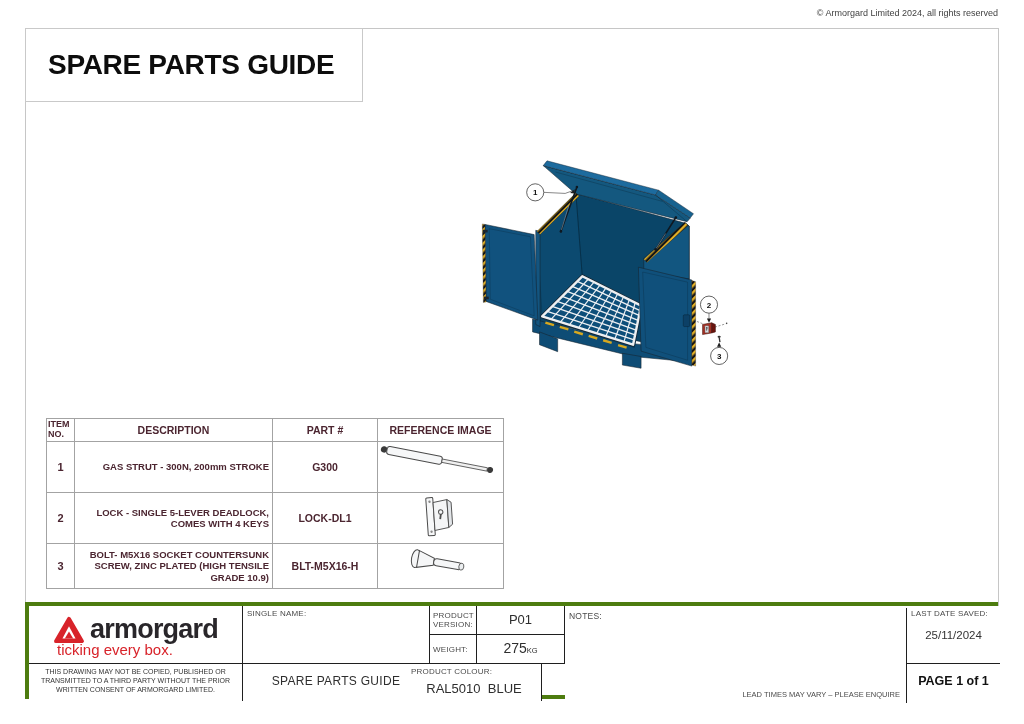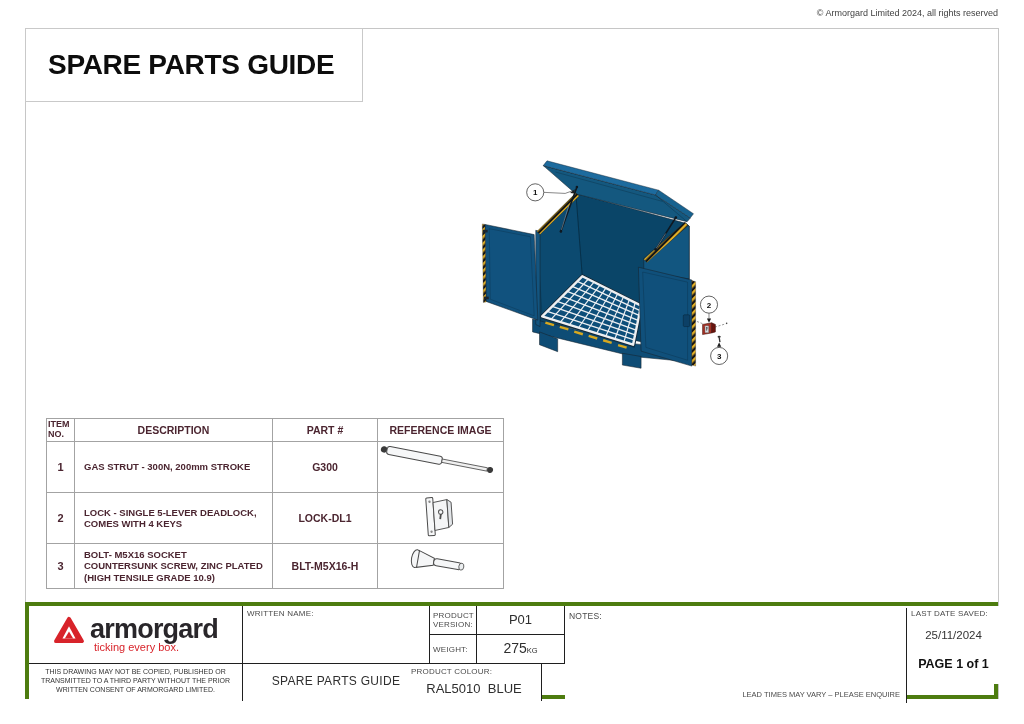--- a/index.html
+++ b/index.html
@@ -10,33 +10,33 @@
   #frame{left:25px;top:28px;width:974px;height:671px;border:1px solid #c6c6c6;}
   #title-box{left:25px;top:28px;width:338px;height:74px;background:#fff;border:1px solid #c9c9c9;}
   #title-box .t{padding-left:22px;line-height:72px;font-size:28px;font-weight:700;
                 letter-spacing:-0.3px;color:#0d0d0d;white-space:nowrap;}
   
   #parts{left:46px;top:418px;border-collapse:collapse;table-layout:fixed;width:457px;}
   #parts td,#parts th{border:1px solid #a3a3a3;color:#4b2530;overflow:hidden;vertical-align:middle;margin-top:20px;}
   #parts th{font-size:10.5px;font-weight:700;text-align:center;padding:0 7px;}
   #parts th.itemh{font-size:9px;text-align:left;line-height:1.1;padding:0 1px;}
   #parts td.item{font-size:11px;font-weight:700;text-align:center;}
-  #parts td.desc{font-size:9.5px;font-weight:700;text-align:left;padding:2px 9px;line-height:1.2;}
+  #parts td.desc{font-size:9.5px;font-weight:700;text-align:right;padding:2px 3px;line-height:1.2;}
   #parts td.part{font-size:10.5px;font-weight:700;text-align:center;}
   #parts td.ref{text-align:center;padding:0;}
   
   #footer{left:25px;top:602px;width:973px;height:97px;border:4px solid #4d7c0f;}
   .cell{position:absolute;box-sizing:border-box;background:#fff;}
   .br{border-right:1px solid #1f1f1f;}
   .bb{border-bottom:1px solid #1f1f1f;}
   .lbl{font-size:8px;color:#4a4a4a;letter-spacing:0.2px;}
   .pad{padding:3px 4px;}
   .logo-row{display:flex;align-items:center;justify-content:center;gap:5px;margin-top:8px;}
   .wordmark{font-size:27px;font-weight:700;color:#29262a;letter-spacing:-0.8px;}
-  .tagline{font-size:11px;color:#d8232a;margin-left:65px;margin-top:-4px;}
+  .tagline{font-size:15px;color:#d8232a;margin-left:28px;margin-top:-4px;}
   .disclaimer{font-size:7px;color:#333;text-align:center;line-height:1.3;padding:3px 8px;}
   .pname{font-size:14.5px;font-weight:700;color:#141414;text-align:center;margin-top:7px;}
   .doc-type{font-size:12px;color:#2e2e2e;text-align:center;line-height:34px;letter-spacing:0.3px;}
   .vlabel{display:flex;align-items:center;padding:2px 3px;}
   .vval{font-size:13px;color:#2e2e2e;text-align:center;line-height:27px;}
   .wu{font-size:7.5px;}
   .colour-val{font-size:13px;color:#2e2e2e;text-align:center;margin-top:2px;white-space:pre;}
   .lead-note{position:absolute;right:6px;bottom:4px;font-size:7.5px;color:#4a4a4a;}
   .date-val{font-size:11.5px;color:#333;text-align:center;margin-top:8px;}
   .page-val{font-size:12.5px;font-weight:700;color:#111;text-align:center;line-height:35px;}
@@ -255,21 +255,21 @@
       </svg>
       <span class="wordmark">armorgard</span>
     </div>
     <div class="tagline">ticking every box.</div>
   </div>
   <div class="cell br" style="left:0;top:58px;width:214px;height:37px;">
     <div class="disclaimer">THIS DRAWING MAY NOT BE COPIED, PUBLISHED OR TRANSMITTED TO A THIRD PARTY WITHOUT THE PRIOR WRITTEN CONSENT OF ARMORGARD LIMITED.</div>
   </div>
 
   <div class="cell br bb" style="left:214px;top:0;width:187px;height:58px;">
-    <div class="lbl pad">WRITTEN NAME:</div>
+    <div class="lbl pad">SINGLE NAME:</div>
   </div>
   <div class="cell br" style="left:214px;top:58px;width:187px;height:37px;">
     <div class="doc-type">SPARE PARTS GUIDE</div>
   </div>
 
   <div class="cell br bb vlabel" style="left:401px;top:0;width:47px;height:29px;">
     <span class="lbl">PRODUCT VERSION:</span>
   </div>
   <div class="cell br bb" style="left:448px;top:0;width:88px;height:29px;">
     <div class="vval">P01</div>
@@ -287,16 +287,16 @@
 
   <div class="cell br" style="left:536px;top:2px;width:342px;height:95px;">
     <div class="lbl pad" style="font-size:8.5px;">NOTES:</div>
     <div class="lead-note">LEAD TIMES MAY VARY – PLEASE ENQUIRE</div>
   </div>
 
   <div class="cell bb" style="left:878px;top:0;width:93px;height:58px;">
     <div class="lbl pad">LAST DATE SAVED:</div>
     <div class="date-val">25/11/2024</div>
   </div>
-  <div class="cell" style="left:878px;top:41px;width:93px;height:37px;">
+  <div class="cell" style="left:878px;top:58px;width:93px;height:37px;">
     <div class="page-val">PAGE 1 of 1</div>
   </div>
 </div>
 
 </body></html>

